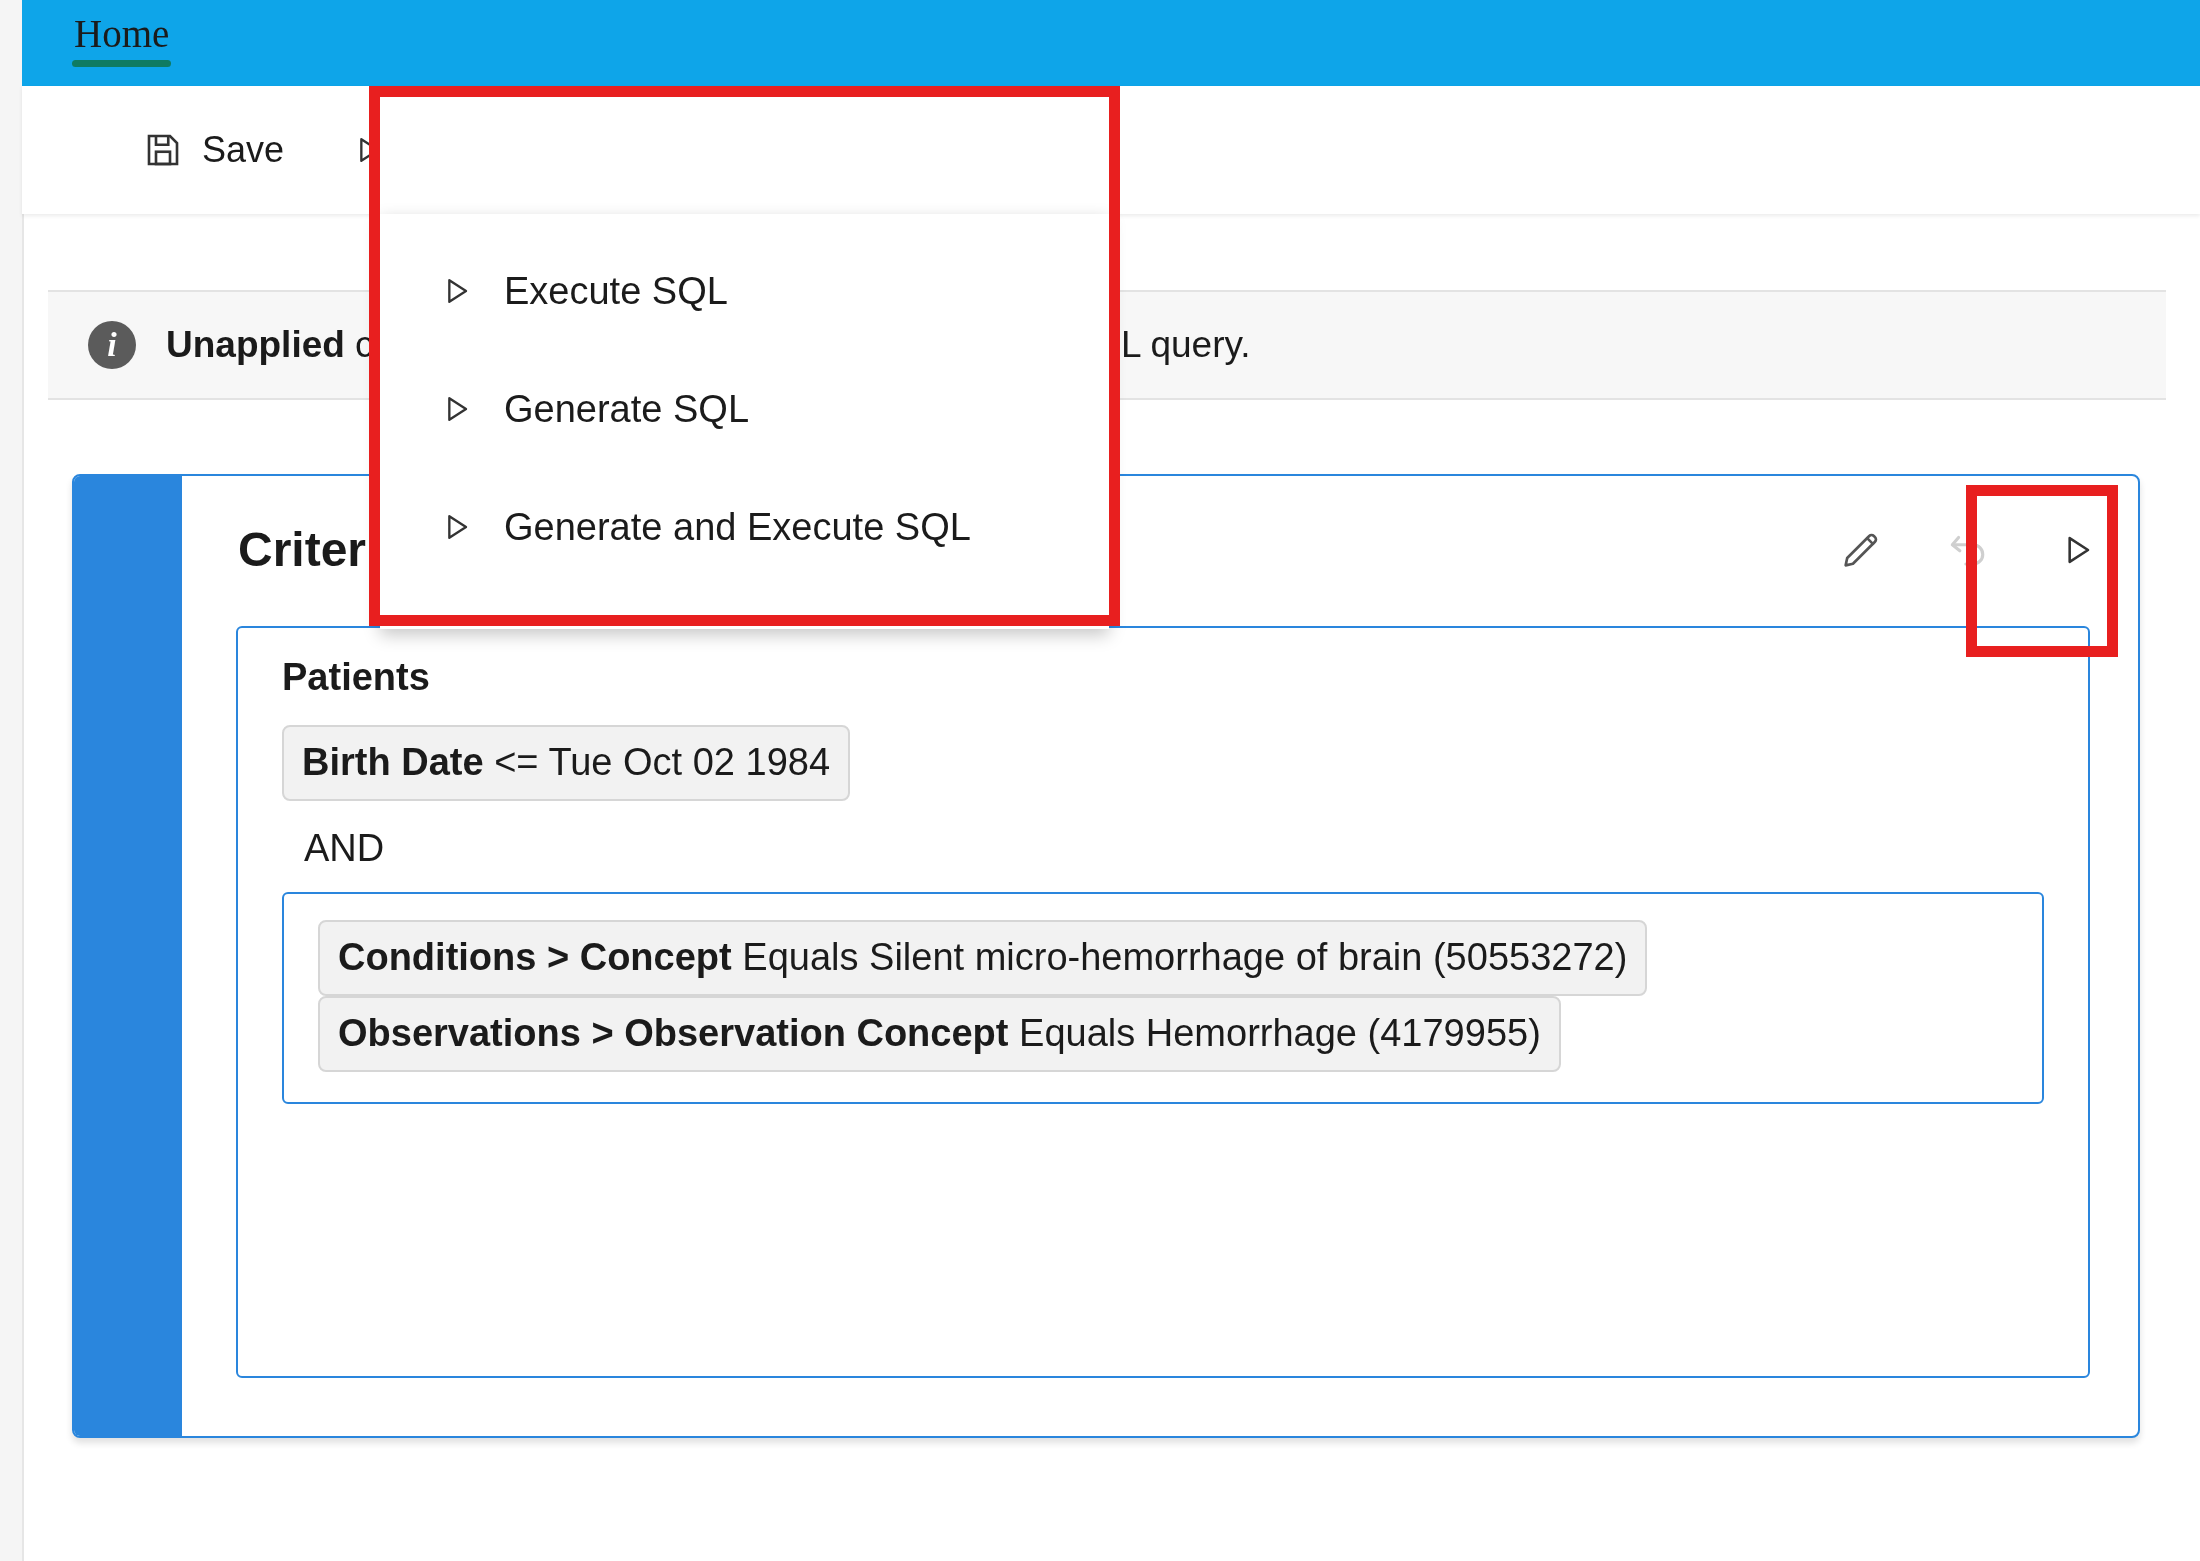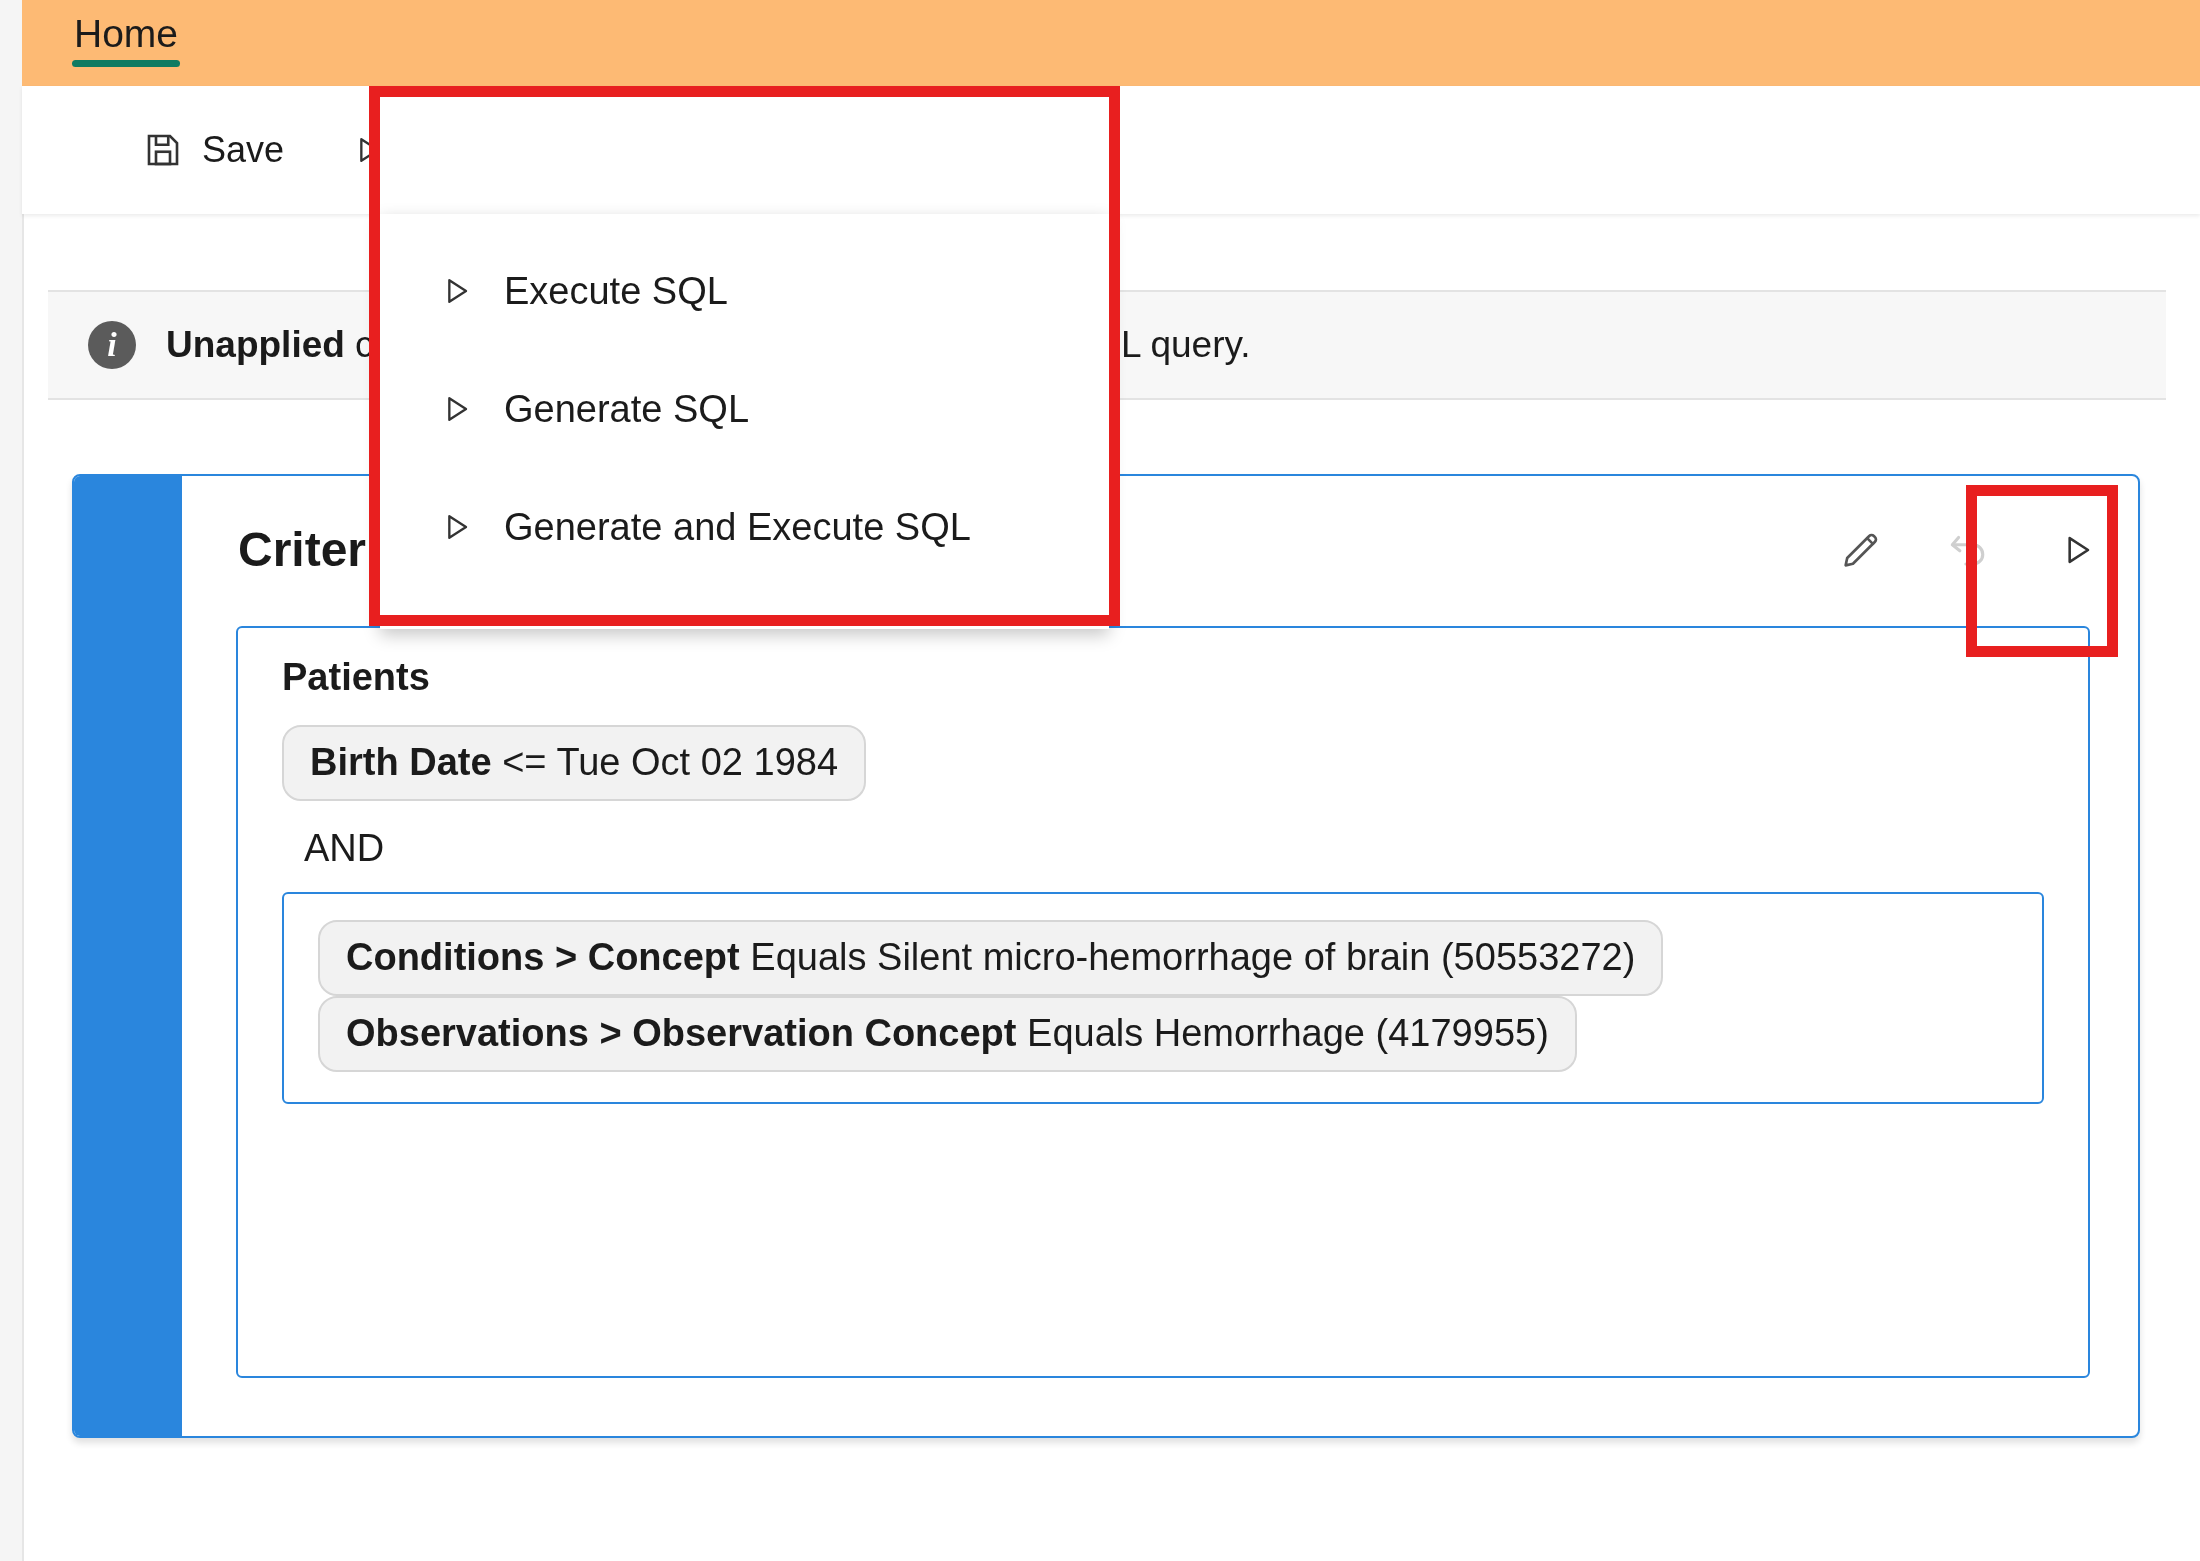--- a/index.html
+++ b/index.html
@@ -32,23 +32,24 @@
     border-left: 2px solid #e6e6e6;
   }
 
   
   .tabstrip {
     position: absolute;
     left: 22px;
     top: 0;
     right: 0;
     height: 86px;
-    background: #fdba74;
+    background: #0ea5e9;
     display: flex;
     align-items: flex-start;
+    font-family: Liberation Serif, serif;
   }
   .tab {
     position: relative;
     margin-left: 42px;
     padding: 14px 10px 0 10px;
     font-size: 39px;
     font-weight: 400;
     color: #1b1b1b;
     line-height: 1;
     cursor: pointer;
@@ -206,22 +207,22 @@
   .group-label {
     font-size: 38px;
     font-weight: 700;
     color: #1b1b1b;
     margin-bottom: 26px;
   }
   .pill {
     display: inline-block;
     background: #f2f2f2;
     border: 2px solid #d6d6d6;
-    border-radius: 19px;
-    padding: 16px 26px;
+    border-radius: 8px;
+    padding: 16px 18px;
     font-size: 38px;
     color: #1b1b1b;
     line-height: 1.05;
     white-space: nowrap;
     cursor: pointer;
   }
   .pill b { font-weight: 700; }
   .pill .op { font-weight: 400; }
   .op-word {
     font-size: 38px;

